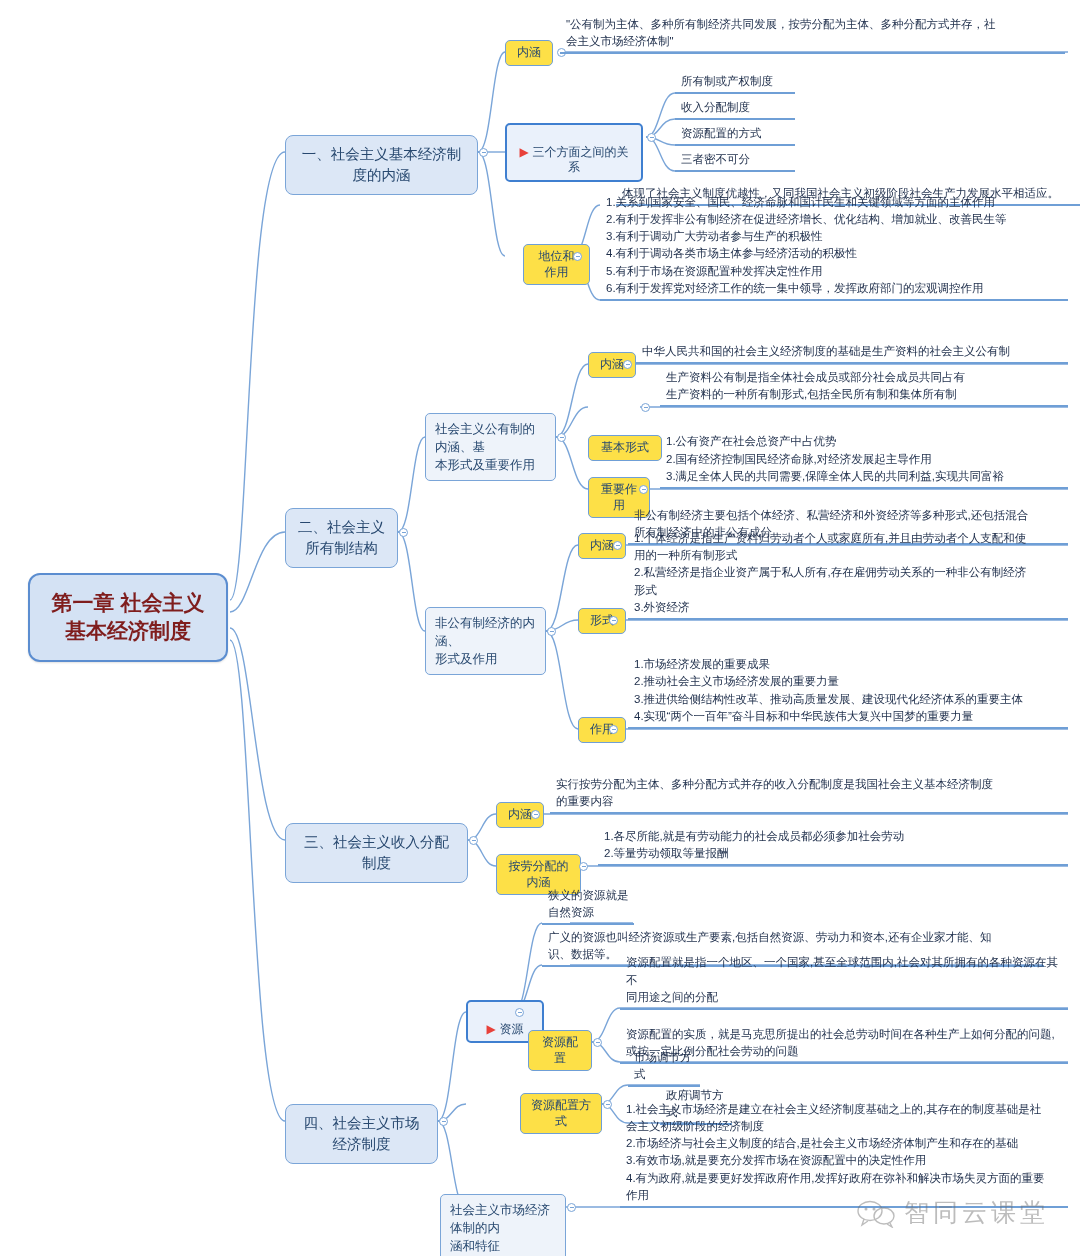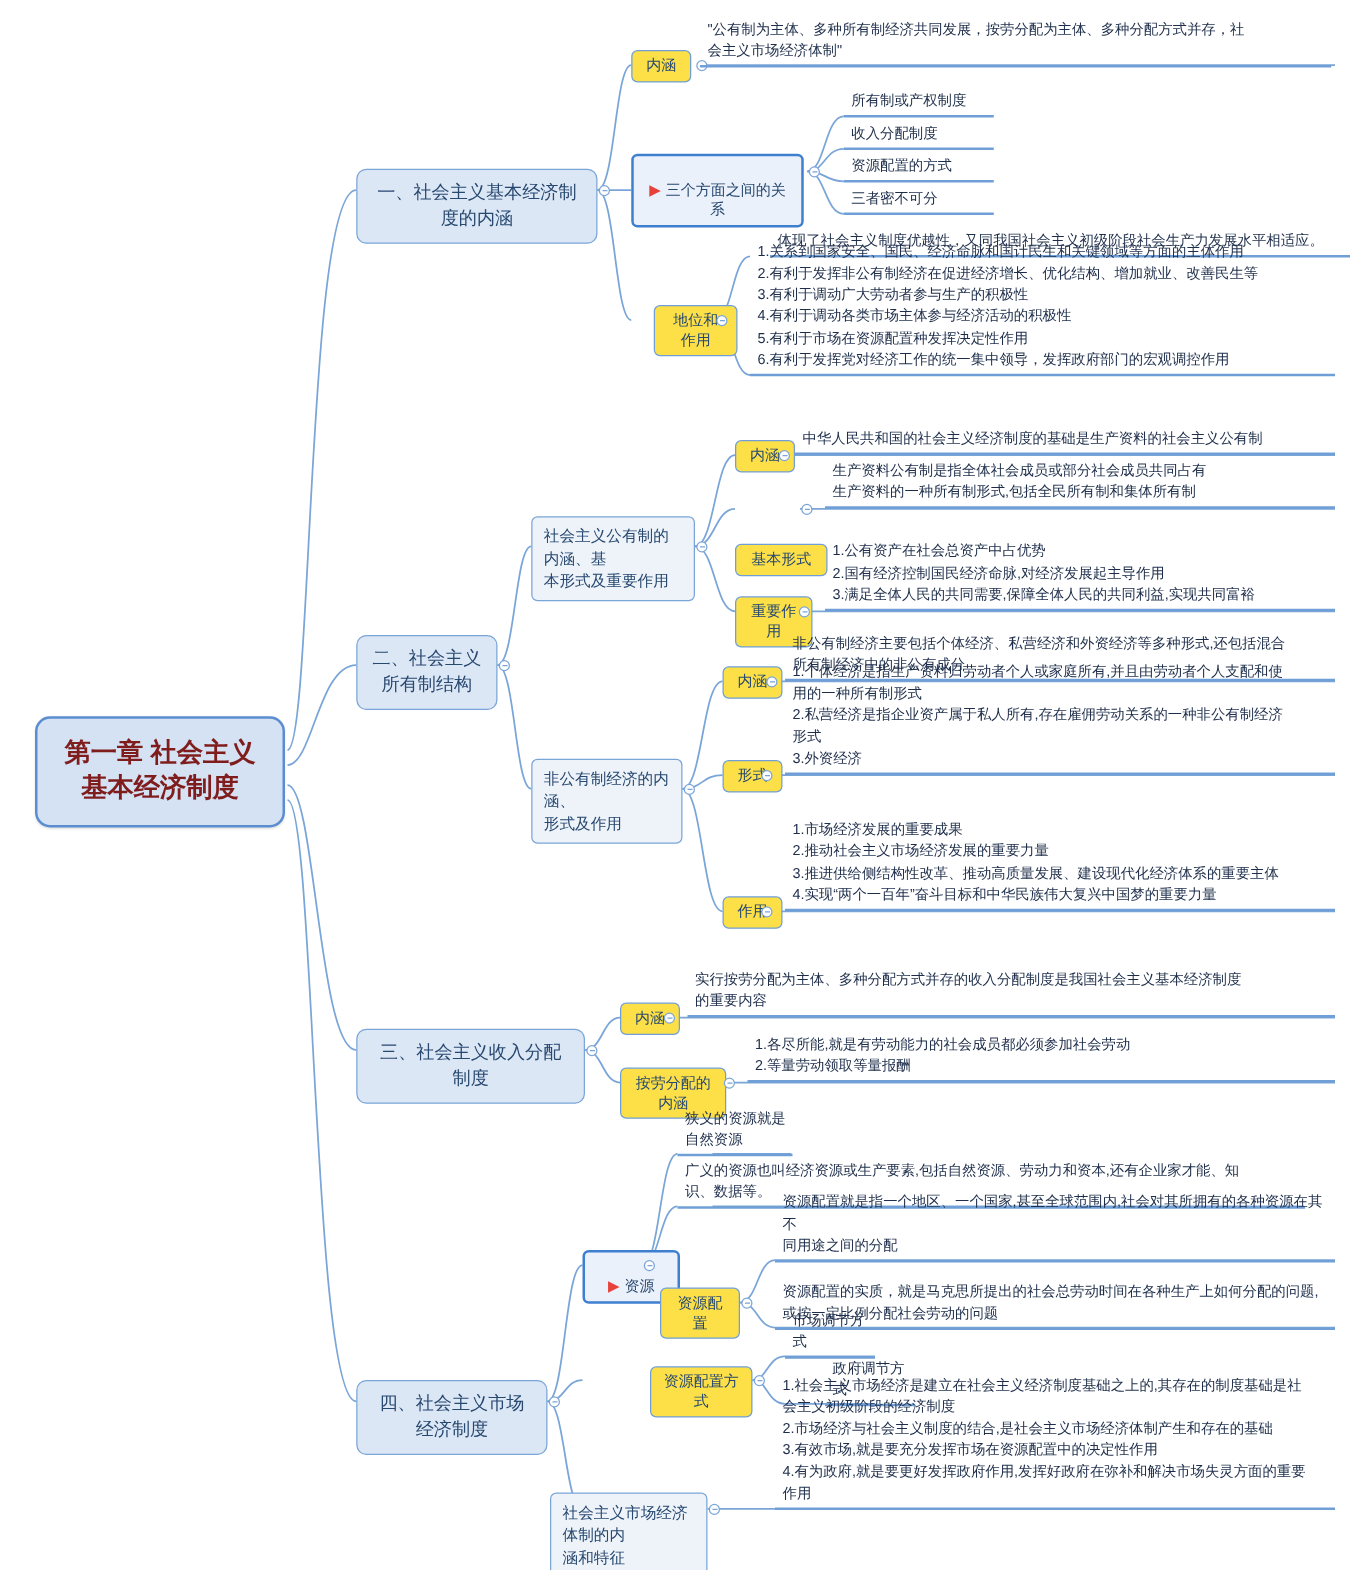--- a/index.html
+++ b/index.html
@@ -307,14 +307,25 @@
   <div class="node lvl2" style="left:440px;top:1194px;width:126px;">社会主义市场经济体制的内
 涵和特征</div>
   <div class="toggle" style="left:567px;top:1203px;"></div>
   <div class="leaf" style="left:620px;top:1130px;width:448px;height:78px;">1.社会主义市场经济是建立在社会主义经济制度基础之上的,其存在的制度基础是社
 会主义初级阶段的经济制度
 2.市场经济与社会主义制度的结合,是社会主义市场经济体制产生和存在的基础
 3.有效市场,就是要充分发挥市场在资源配置中的决定性作用
 4.有为政府,就是要更好发挥政府作用,发挥好政府在弥补和解决市场失灵方面的重要
 作用</div>
 
+  <div id="watermark">
+    <svg width="42" height="30" viewBox="0 0 42 30">
+      <ellipse cx="14" cy="13" rx="12" ry="9.5" fill="none" stroke="#6d6d6d" stroke-width="1.4"></ellipse>
+      <path d="M8 21 L6 27 L12 23" fill="none" stroke="#6d6d6d" stroke-width="1.4"></path>
+      <ellipse cx="28" cy="18" rx="10" ry="8" fill="none" stroke="#6d6d6d" stroke-width="1.4"></ellipse>
+      <path d="M34 25 L36 29 L31 26" fill="none" stroke="#6d6d6d" stroke-width="1.4"></path>
+      <circle cx="10" cy="11" r="1.5" fill="#6d6d6d"></circle>
+      <circle cx="18" cy="11" r="1.5" fill="#6d6d6d"></circle>
+    </svg>
+    <span class="wm-text">智同云课堂</span>
+  </div>
 
 </div>
 
 </body></html>

